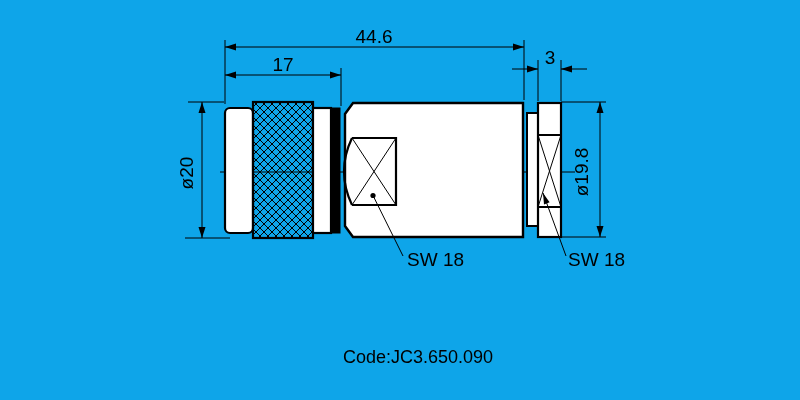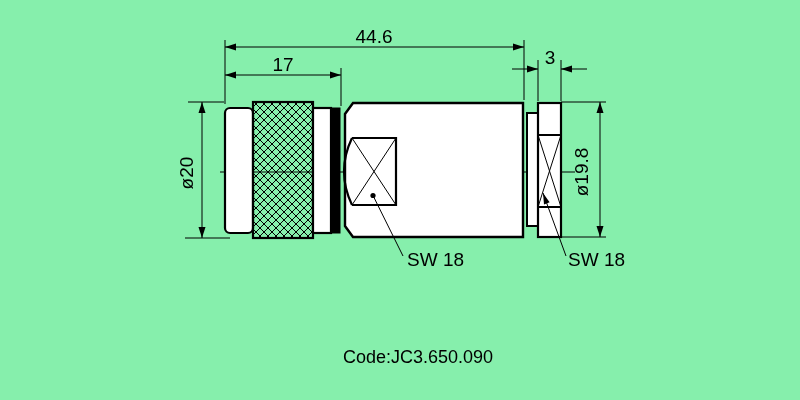--- a/index.html
+++ b/index.html
@@ -1,19 +1,19 @@
 <!DOCTYPE html>
 <html><head>
 <meta charset="utf-8">
 <style>
   html,body{margin:0;padding:0;background:#ffffff;}
   .stage{
     position:relative;
     width:800px;height:400px;
-    background:#86efac;
+    background:#0ea5e9;
     font-family:"Liberation Sans", sans-serif;
     overflow:hidden;
   }
   svg{position:absolute;left:0;top:0;}
   .dim-text{
     font-family:"Liberation Sans", sans-serif;
     font-size:19px;
     fill:#000000;
   }
   .info-block{

